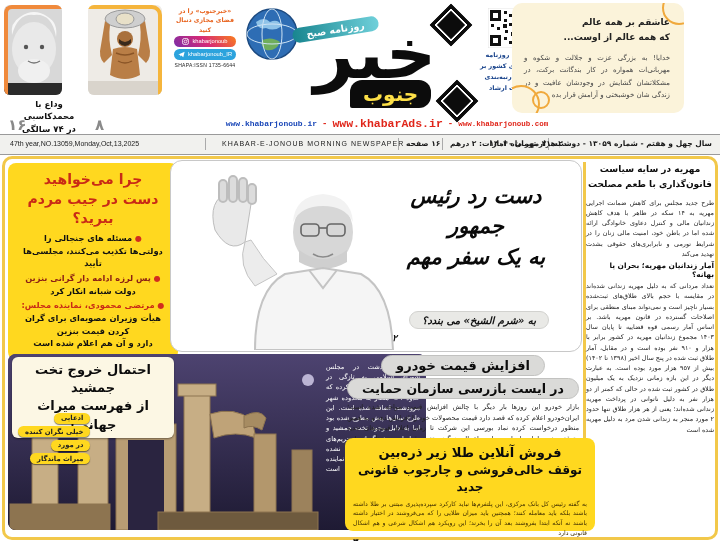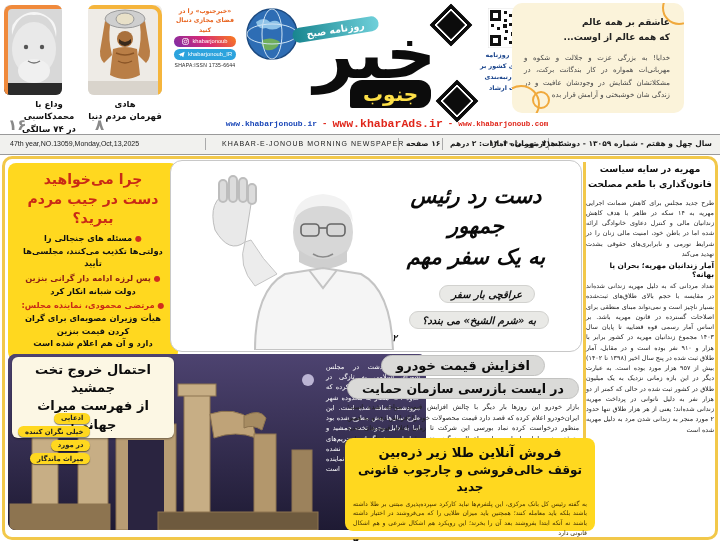--- a/index.html
+++ b/index.html
@@ -107,24 +107,20 @@
       <path d="M57 16 L61 40 Q64 52 58 58 L50 50 Q54 34 52 20Z" fill="#b97e46"></path>
       <circle cx="37" cy="34" r="8" fill="#a9703c"></circle>
       <path d="M31 38 Q37 44 43 38 L43 34 Q37 40 31 34Z" fill="#3a2a1c"></path>
       <path d="M25 44 Q37 40 49 44 L52 70 Q37 78 22 70Z" fill="#b97e46"></path>
       <path d="M28 48 Q37 52 46 48" stroke="#8a5527" stroke-width="1.4" fill="none"></path>
       <path d="M30 56 Q37 60 44 56" stroke="#8a5527" stroke-width="1.4" fill="none"></path>
       <rect y="76" width="74" height="14" fill="#d9d4cc"></rect>
     </svg>
     <div class="ribbon-corner" style="border:0;border-right:4px solid #f5b53c;border-top:4px solid #f5b53c;border-radius:0 10px 0 0;"></div>
   </div>
-  <div class="abs cap" style="left:86px;top:98px;width:78px;">
-    <div>هادی</div>
-    <div>قهرمان مردم دنیا</div>
-  </div>
   <div class="abs pagenum-big" style="left:95px;top:116px;">۸</div>
 
   <div class="abs social-box" style="left:174px;top:6px;width:62px;">
     <div class="social-title">«خبرجنوب» را در فضای مجازی دنبال کنید</div>
     <div class="badge insta">
       <svg width="7" height="7" viewBox="0 0 10 10">
         <rect x="0.8" y="0.8" width="8.4" height="8.4" rx="2.4" fill="none" stroke="#fff" stroke-width="1.1"></rect>
         <circle cx="5" cy="5" r="2" fill="none" stroke="#fff" stroke-width="1.1"></circle>
         <circle cx="7.6" cy="2.5" r="0.8" fill="#fff"></circle>
       </svg>
@@ -305,21 +301,20 @@
       <line x1="134" y1="58" x2="142" y2="58" stroke="#666" stroke-width="1.6"></line>
       <path d="M128 84 Q138 90 148 84" stroke="#8a8a8a" stroke-width="1.6" fill="none"></path>
       <path d="M70 180 Q70 120 100 104 L138 98 L176 104 Q206 120 208 180Z" fill="#f5f5f5" stroke="#c4c4c4" stroke-width="2"></path>
       <path d="M124 100 L138 118 L152 100" fill="none" stroke="#c4c4c4" stroke-width="2"></path>
       <path d="M60 72 Q52 96 70 116 L92 104 Q78 90 66 70Z" fill="#ececec" stroke="#c4c4c4"></path>
     </svg>
     <div class="abs pres-head" style="right:12px;top:20px;width:186px;">
       <div>دست رد رئیس جمهور</div>
       <div>به یک سفر مهم</div>
     </div>
-    <div class="abs pill" style="right:46px;top:124px;">عراقچی بار سفر</div>
     <div class="abs pill" style="right:32px;top:150px;">به «شرم الشیخ» می بندد؟</div>
     <div class="abs pg" style="right:184px;top:172px;font-size:9px;">۲</div>
   </div>
 
   <div class="abs" style="left:345px;top:355px;width:236px;height:80px;text-align:center;">
     <div class="grey-pill" style="font-size:13px;">افزایش قیمت خودرو</div><br>
     <div class="grey-pill" style="font-size:12.5px;margin-top:2px;">در ایست بازرسی سازمان حمایت</div>
     <div class="body-txt" style="margin-top:3px;padding:0 2px;">بازار خودرو این روزها بار دیگر با چالش افزایش قیمت مواجه شده است؛ ایران‌خودرو اعلام کرده که قصد دارد قیمت محصولات خود را افزایش دهد و به همین منظور درخواست کرده نماد بورسی این شرکت تا زمان اعلام قیمت‌های جدید متوقف شود اما سازمان حمایت اعمال هرگونه تغییر قیمت بدون تأیید مراجع بالادستی را خلاف قانون می‌داند</div>
     <div class="pg" style="text-align:left;font-size:8.5px;">۳</div>
   </div>

